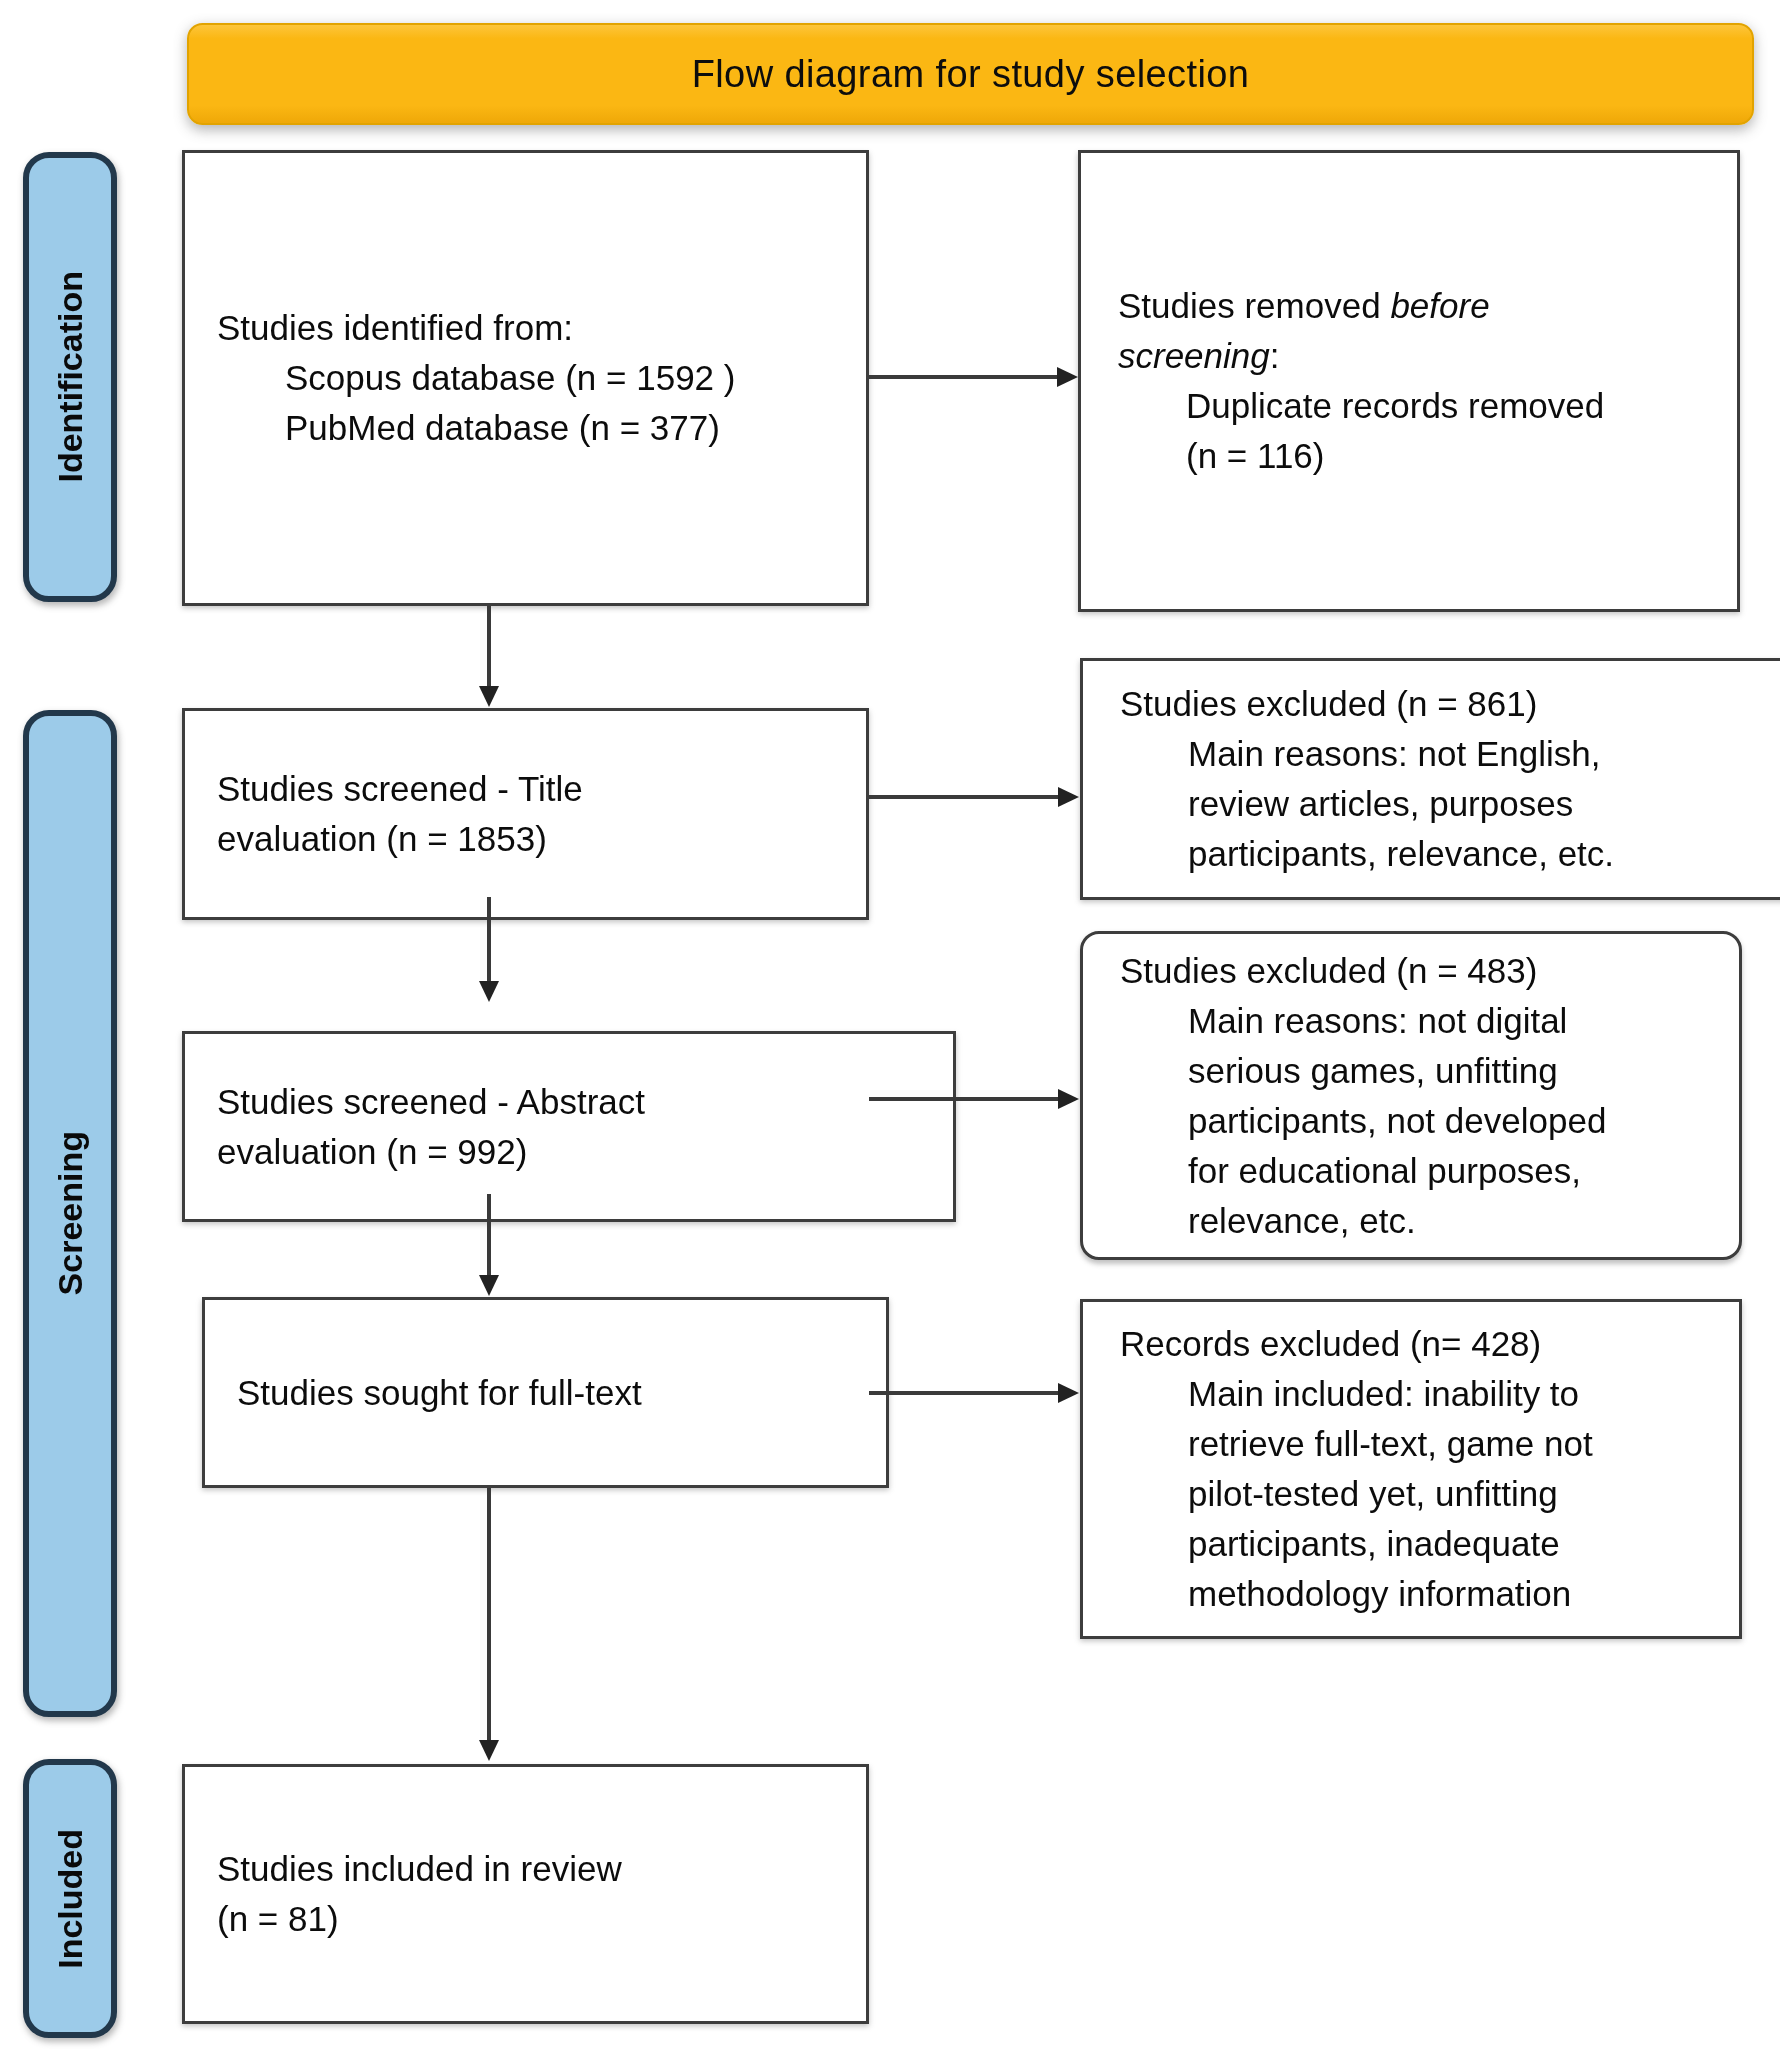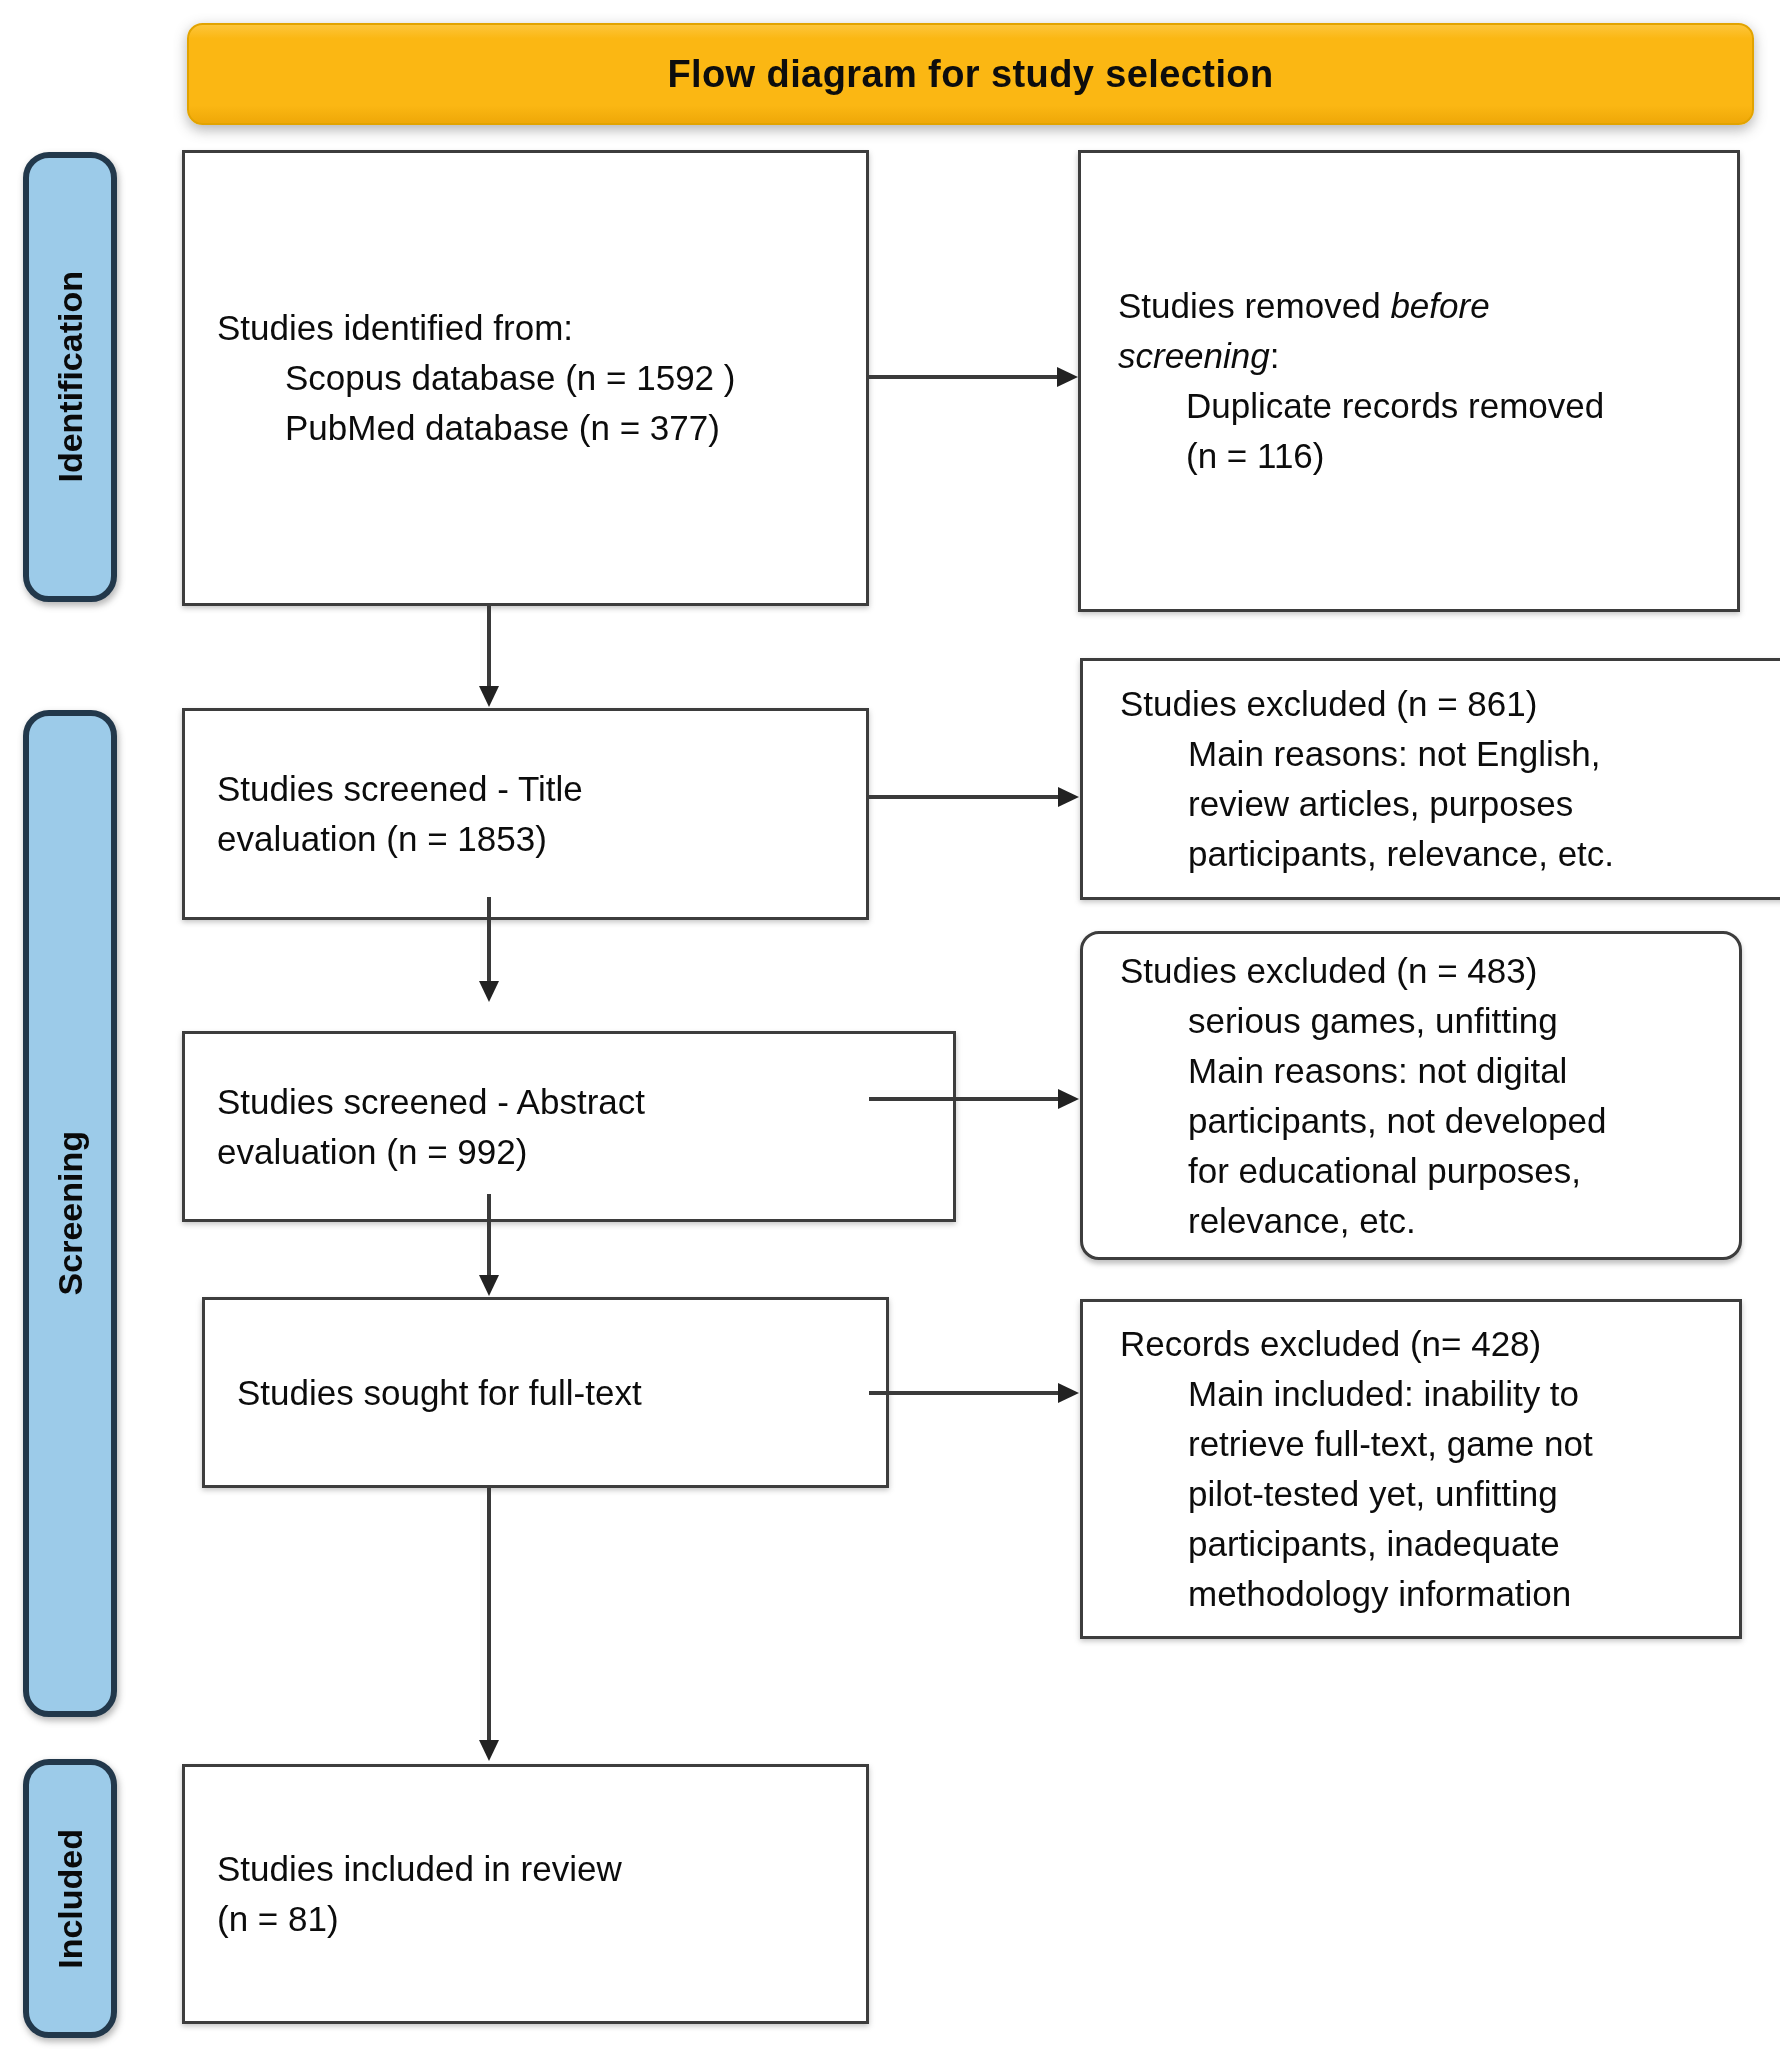--- a/index.html
+++ b/index.html
@@ -20,21 +20,21 @@
     width: 1567px; height: 102px;
     background: linear-gradient(180deg, #fdc53a 0%, #fbb713 14%, #fbb713 82%, #efa808 100%);
     border: 2.3px solid #e2a300;
     border-radius: 15.4px;
     box-shadow: 0 4.6px 12.3px rgba(90, 90, 90, 0.45);
     display: flex; align-items: center; justify-content: center;
     box-sizing: border-box;
   }
   .banner-title {
     font-size: 38px;
-    font-weight: bold;
+    font-weight: normal;
     letter-spacing: 0.4px;
     color: #0d0d0d;
   }
 
   
   .stage-pill {
     position: absolute;
     left: 23px;
     width: 94px;
     background: #9ccbe9;
@@ -154,22 +154,22 @@
 
   <div class="flow-box side-box" style="left:1080px; top:658px; width:784px; height:242px;">
     <div class="line">Studies excluded (n = 861)</div>
     <div class="line indent">Main reasons: not English,</div>
     <div class="line indent">review articles, purposes</div>
     <div class="line indent">participants, relevance, etc.</div>
   </div>
 
   <div class="flow-box side-box" style="left:1080px; top:931px; width:662px; height:329px;border-radius:19px;">
     <div class="line">Studies excluded (n = 483)</div>
+    <div class="line indent">Main reasons: not digital</div>
     <div class="line indent">serious games, unfitting</div>
-    <div class="line indent">Main reasons: not digital</div>
     <div class="line indent">participants, not developed</div>
     <div class="line indent">for educational purposes,</div>
     <div class="line indent">relevance, etc.</div>
   </div>
 
   <div class="flow-box side-box" style="left:1080px; top:1299px; width:662px; height:340px;">
     <div class="line">Records excluded (n= 428)</div>
     <div class="line indent">Main included: inability to</div>
     <div class="line indent">retrieve full-text, game not</div>
     <div class="line indent">pilot-tested yet, unfitting</div>

